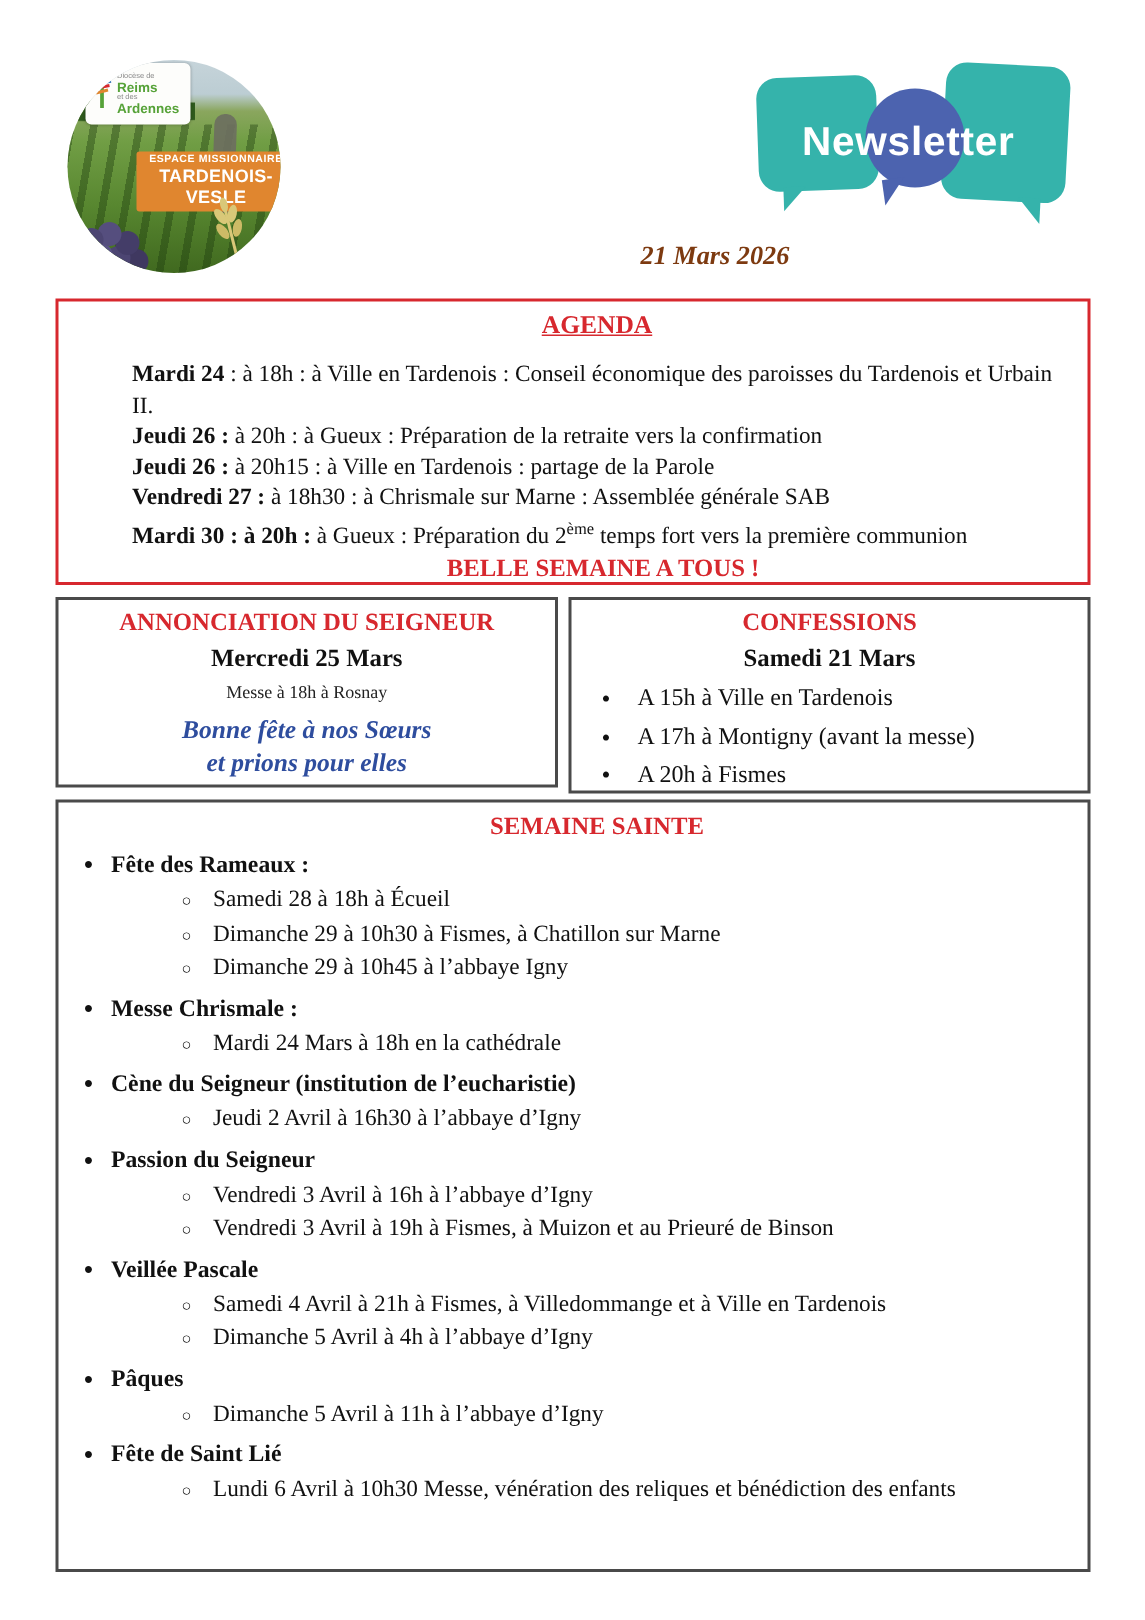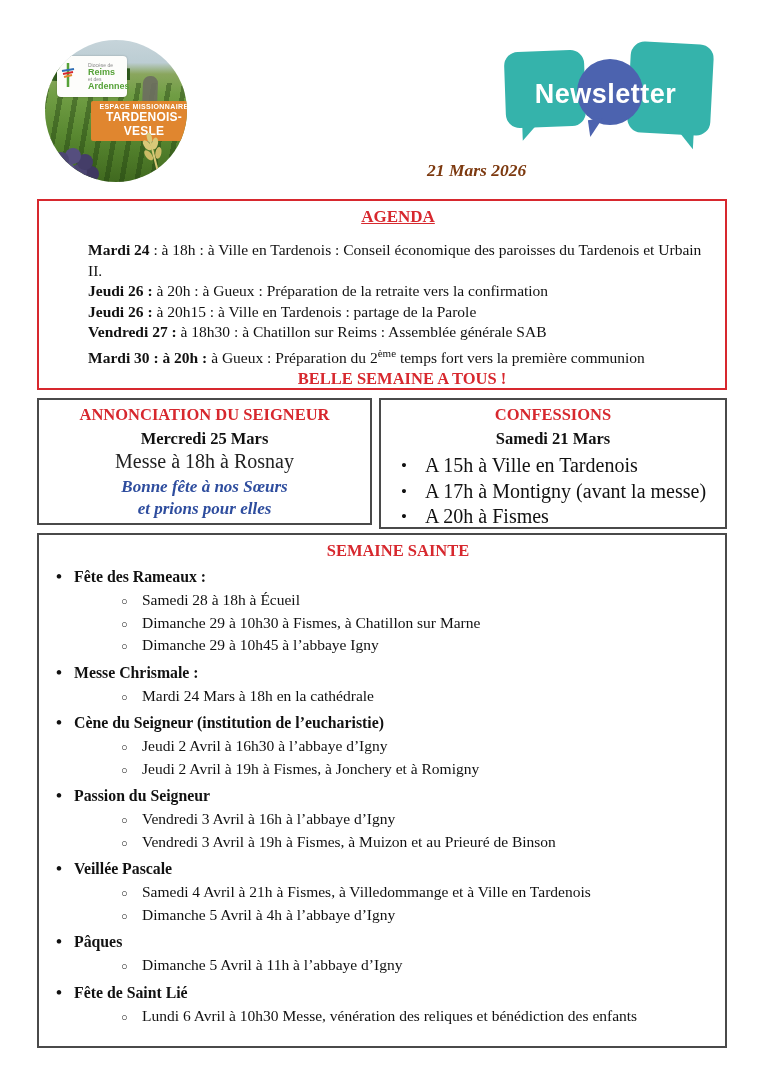--- a/index.html
+++ b/index.html
@@ -19,22 +19,22 @@
                radial-gradient(ellipse at 90% 60%, #2f5a1d 0 38%, transparent 44%); }
   .vine-rows { position:absolute; left:0; top:30%; width:100%; height:70%;
     background:repeating-linear-gradient(100deg, rgba(25,55,12,.38) 0 5px, rgba(255,255,255,0) 5px 15px); }
   .statue { position:absolute; right:30px; top:36px; width:15px; height:66px;
     background:#6d6f5f; border-radius:7px 7px 3px 3px; transform:rotate(2deg); opacity:.92; }
   .grapes { position:absolute; left:8px; bottom:14px; width:16px; height:16px; border-radius:50%;
     background:#4c4572;
     box-shadow:12px -4px 0 #554e7e, 24px 2px 0 #443d68, 6px 10px 0 #5a5386, 18px 12px 0 #4c4572,
                30px 14px 0 #3f3860, 10px 24px 0 #443d68, 22px 26px 0 #554e7e, 14px 38px 0 #4c4572,
                26px 40px 0 #3f3860, 18px 52px 0 #443d68, 6px 50px 0 #554e7e, 22px 64px 0 #4c4572; }
-  .diocese-chip { position:absolute; left:12px; top:16px; width:70px; height:41px; background:#fdfdfb;
-    border-radius:4px; display:flex; align-items:center; padding:2px 3px; gap:12px;
+  .diocese-chip { position:absolute; left:12px; top:2px; width:70px; height:41px; background:#fdfdfb;
+    border-radius:4px; display:flex; align-items:center; padding:2px 3px; gap:2px;
     font-family:"Liberation Sans",sans-serif; box-shadow:0 0 2px rgba(0,0,0,.25); }
   .chip-text { line-height:1; }
   .chip-small { font-size:5px; color:#8a8a8a; display:block; }
   .chip-green { font-size:9px; font-weight:bold; color:#56a238; display:block; }
   .banner { position:absolute; left:46px; top:61px; width:106px; background:#e0862f; color:#ffffff;
     text-align:center; font-family:"Liberation Sans",sans-serif; padding:2px 2px 3px; border-radius:2px; }
   .banner-l1 { font-size:7px; font-weight:bold; letter-spacing:.4px; display:block; }
   .banner-l2 { font-size:12px; font-weight:bold; letter-spacing:.2px; display:block; }
   .wheat { position:absolute; right:16px; bottom:2px; transform:rotate(-14deg); }
 
@@ -67,25 +67,25 @@
   .ag-line b, .ag-line .bld { font-weight:bold; }
   .ag-line sup { font-size:11px; }
   .ag-footer { text-align:center; font-weight:bold; font-size:16.5px; color:#d7282e; line-height:22px; }
 
   .left-box { position:absolute; left:37px; top:398px; width:335px; height:127px;
     border:2px solid #4a4a4a; text-align:center; }
   .right-box { position:absolute; left:379px; top:398px; width:348px; height:131px;
     border:2px solid #4a4a4a; }
   .mid-title { text-align:center; font-weight:bold; font-size:16.5px; color:#d7282e; margin-top:4px; line-height:21px; }
   .mid-sub { text-align:center; font-weight:bold; font-size:16.5px; color:#111111; line-height:23px; margin-top:2px; }
-  .mid-line { text-align:center; font-size:20px; color:#222222; line-height:23px; }
+  .mid-line { text-align:center; font-size:12px; color:#222222; line-height:23px; }
   .blue-line { text-align:center; font-style:italic; font-weight:bold; font-size:17px; color:#2e4d9e; line-height:22px; }
   .blue-first { margin-top:3px; }
   .conf-list { margin-top:3px; }
-  .conf-item { position:relative; padding-left:44px; font-size:20px; color:#111111; line-height:25.5px; }
+  .conf-item { position:relative; padding-left:44px; font-size:16px; color:#111111; line-height:25.5px; }
   .conf-item::before { content:"\2022"; position:absolute; left:20px; font-size:17px; }
 
   .semaine-box { position:absolute; left:37px; top:533px; width:690px; height:515px;
     border:2px solid #4a4a4a; }
   .ss-list { margin-top:3px; }
   .ss-head { position:relative; padding-left:35px; font-weight:bold; font-size:15.8px;
     line-height:24px; margin-top:4px; color:#111111; }
   .ss-head::before { content:"\2022"; position:absolute; left:17px; font-size:17px; }
   .ss-sub { position:relative; padding-left:103px; font-size:15.5px; line-height:22.5px; color:#111111; }
   .ss-sub::before { content:"\25CB"; position:absolute; left:82px; font-size:11px; top:1px; }
@@ -140,21 +140,21 @@
   </div>
 
   <div class="date-line">21 Mars 2026</div>
 
   <div class="agenda-box">
     <div class="box-title u">AGENDA</div>
     <div class="ag-body">
       <p class="ag-line"><span class="bld">Mardi 24</span><span> : à 18h : à Ville en Tardenois : Conseil économique des paroisses du Tardenois et Urbain II.</span></p>
       <p class="ag-line"><span class="bld">Jeudi 26 :</span><span> à 20h : à Gueux : Préparation de la retraite vers la confirmation</span></p>
       <p class="ag-line"><span class="bld">Jeudi 26 :</span><span> à 20h15 : à Ville en Tardenois : partage de la Parole</span></p>
-      <p class="ag-line"><span class="bld">Vendredi 27 :</span><span> à 18h30 : à Chatillon sur Reims : Assemblée générale SAB</span></p>
+      <p class="ag-line"><span class="bld">Vendredi 27 :</span><span> à 18h30 : à Chrismale sur Marne : Assemblée générale SAB</span></p>
       <p class="ag-line"><span class="bld">Mardi 30 : à 20h :</span><span> à Gueux : Préparation du 2</span><sup>ème</sup><span> temps fort vers la première communion</span></p>
       <p class="ag-footer">BELLE SEMAINE A TOUS !</p>
     </div>
   </div>
 
   <div class="left-box">
     <div class="mid-title">ANNONCIATION DU SEIGNEUR</div>
     <div class="mid-sub">Mercredi 25 Mars</div>
     <div class="mid-line">Messe à 18h à Rosnay</div>
     <div class="blue-line blue-first">Bonne fête à nos Sœurs</div>
@@ -177,21 +177,20 @@
       <p class="ss-head">Fête des Rameaux :</p>
       <p class="ss-sub">Samedi 28 à 18h à Écueil</p>
       <p class="ss-sub">Dimanche 29 à 10h30 à Fismes, à Chatillon sur Marne</p>
       <p class="ss-sub">Dimanche 29 à 10h45 à l’abbaye Igny</p>
 
       <p class="ss-head">Messe Chrismale :</p>
       <p class="ss-sub">Mardi 24 Mars à 18h en la cathédrale</p>
 
       <p class="ss-head">Cène du Seigneur (institution de l’eucharistie)</p>
       <p class="ss-sub">Jeudi 2 Avril à 16h30 à l’abbaye d’Igny</p>
-      <p class="ss-sub">Jeudi 2 Avril à 19h à Fismes, à Jonchery et à Romigny</p>
 
       <p class="ss-head">Passion du Seigneur</p>
       <p class="ss-sub">Vendredi 3 Avril à 16h à l’abbaye d’Igny</p>
       <p class="ss-sub">Vendredi 3 Avril à 19h à Fismes, à Muizon et au Prieuré de Binson</p>
 
       <p class="ss-head">Veillée Pascale</p>
       <p class="ss-sub">Samedi 4 Avril à 21h à Fismes, à Villedommange et à Ville en Tardenois</p>
       <p class="ss-sub">Dimanche 5 Avril à 4h à l’abbaye d’Igny</p>
 
       <p class="ss-head">Pâques</p>

